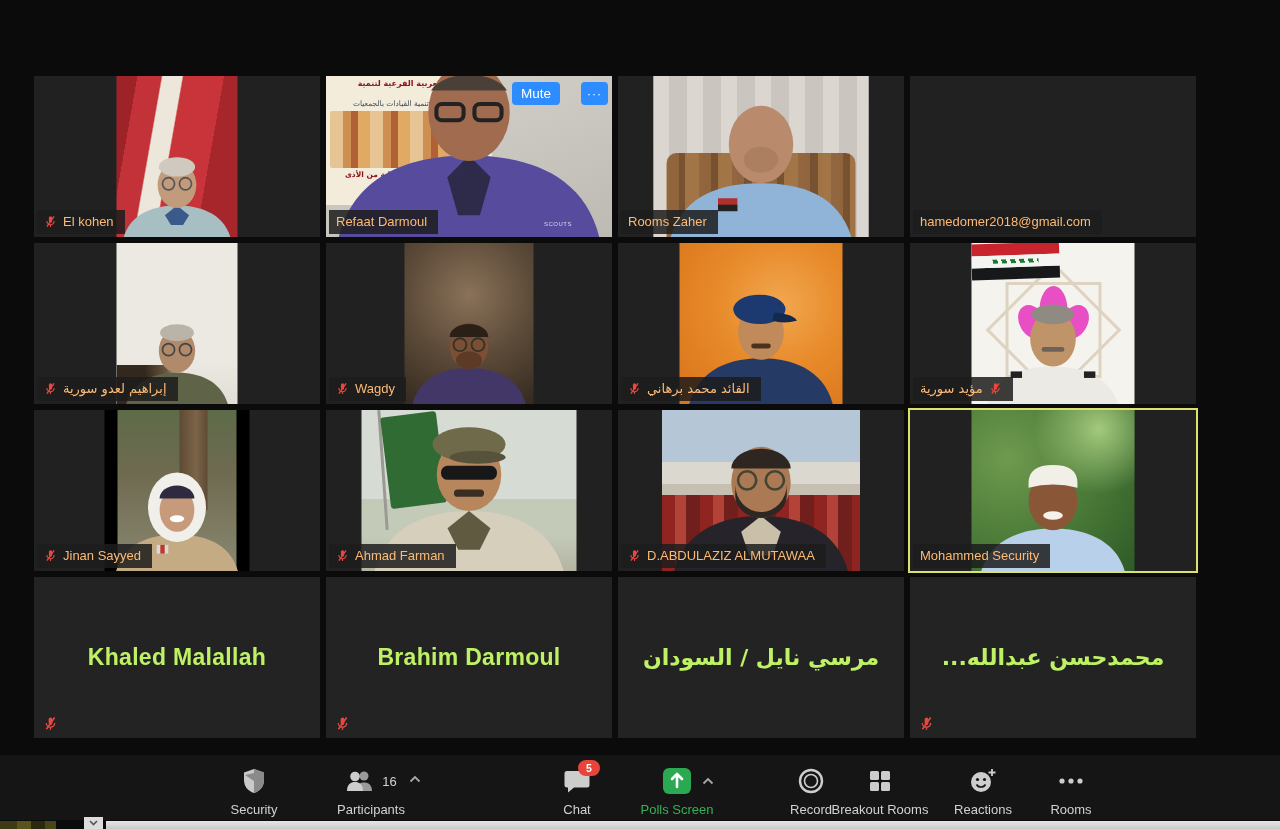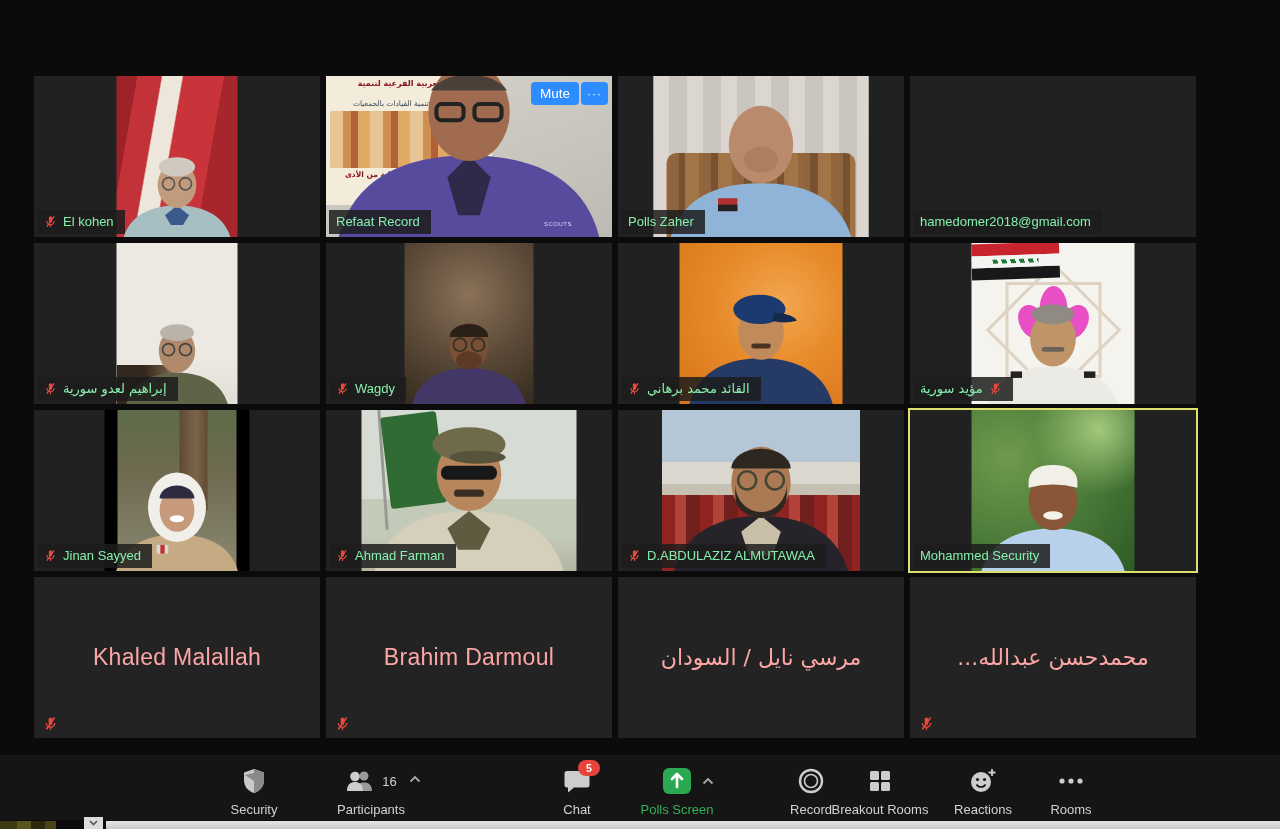--- a/index.html
+++ b/index.html
@@ -13,30 +13,30 @@
   .tile{position:relative;background:#212121;}
   .tile.active{box-shadow:0 0 0 2px #dde06a;z-index:2;}
   .vid{position:absolute;top:0;bottom:0;left:50%;transform:translateX(-50%);overflow:hidden;}
   .w-full{width:100%;} .w-portrait{width:121px;} .w-129{width:129px;} .w-145{width:145px;}
   .w-163{width:163px;} .w-198{width:198px;} .w-215{width:215px;}
 
   .person{position:absolute;bottom:0;left:0;width:100%;height:100%;}
 
   
   .nlabel{position:absolute;left:3px;bottom:3px;display:flex;align-items:center;gap:6px;
-          background:rgba(28,28,28,.85);color:#86efac;font-size:13px;line-height:1;
+          background:rgba(28,28,28,.85);color:#fdba74;font-size:13px;line-height:1;
           padding:5px 11px 6px 7px;white-space:nowrap;max-width:94%;z-index:3;}
   .nlabel .mic{flex:0 0 auto;}
   .corner-mic{position:absolute;left:9px;bottom:7px;z-index:3;}
   .bigname{position:absolute;inset:0;display:flex;align-items:center;justify-content:center;
-           font-weight:normal;font-size:23px;color:#fca5a5;letter-spacing:.3px;}
+           font-weight:bold;font-size:23px;color:#bef264;letter-spacing:.3px;}
   .bigname.ar{font-size:22px;}
 
   
-  .tile-controls{position:absolute;top:6px;right:4px;display:flex;gap:2px;z-index:4;}
+  .tile-controls{position:absolute;top:6px;right:4px;display:flex;gap:21px;z-index:4;}
   .btn-blue{background:#2d8cff;color:#fff;border:none;border-radius:4px;height:23px;
             font-size:13.5px;padding:0 9px;display:flex;align-items:center;justify-content:center;
             font-family:"Liberation Sans",sans-serif;cursor:pointer;}
   .btn-more{width:27px;padding:0;font-size:12px;letter-spacing:1px;}
 
   
   
   .sc-elkohen{background:linear-gradient(100deg,#9e2328 0 14%,#c23238 14% 30%,
               #ece7da 31% 44%,#c8343a 45% 72%,#a7262b 72% 100%);}
   
@@ -161,37 +161,37 @@
           <rect x="38" y="21" width="10" height="6" rx="2" fill="none" stroke="#222" stroke-width="1.5"></rect>
           <rect x="52" y="21" width="10" height="6" rx="2" fill="none" stroke="#222" stroke-width="1.5"></rect>
         </svg>
         <div class="shirt-text">SCOUTS</div>
       </div>
       <div class="tile-controls">
         <button class="btn-blue">Mute</button>
         <button class="btn-blue btn-more">···</button>
       </div>
       <div class="nlabel">
-        <span>Refaat Record</span>
+        <span>Refaat Darmoul</span>
       </div>
     </div>
 
     <div class="tile">
       <div class="vid w-215 sc-adel">
         <div class="chair"></div>
         <svg class="person" viewBox="0 0 100 70" preserveAspectRatio="xMidYMax meet" style="height:95%">
           <path d="M8,70 C14,50 32,45 50,45 C68,45 86,50 92,70 Z" fill="#8fb4d8"></path>
           <rect x="30" y="52" width="9" height="6" fill="#b03030"></rect>
           <rect x="30" y="55" width="9" height="3" fill="#222"></rect>
           <ellipse cx="50" cy="27" rx="15" ry="18" fill="#b98a6c"></ellipse>
           <ellipse cx="50" cy="34" rx="8" ry="6" fill="#ad7f61"></ellipse>
         </svg>
       </div>
       <div class="nlabel">
-        <span>Polls Zaher</span>
+        <span>Rooms Zaher</span>
       </div>
     </div>
 
     <div class="tile">
       <div class="nlabel">
         <span>hamedomer2018@gmail.com</span>
       </div>
     </div>
 
     <div class="tile">

